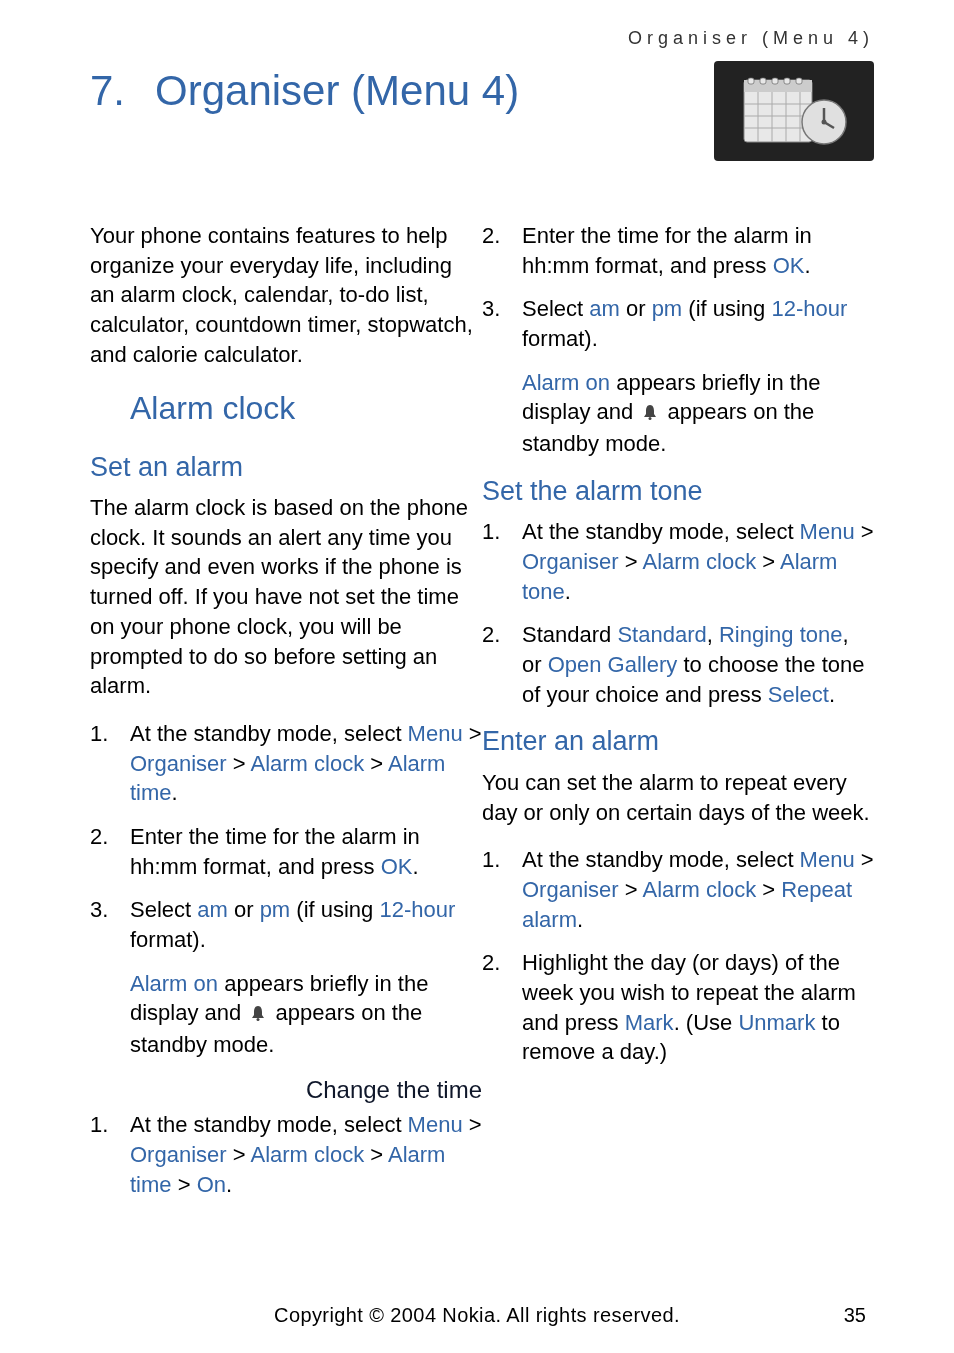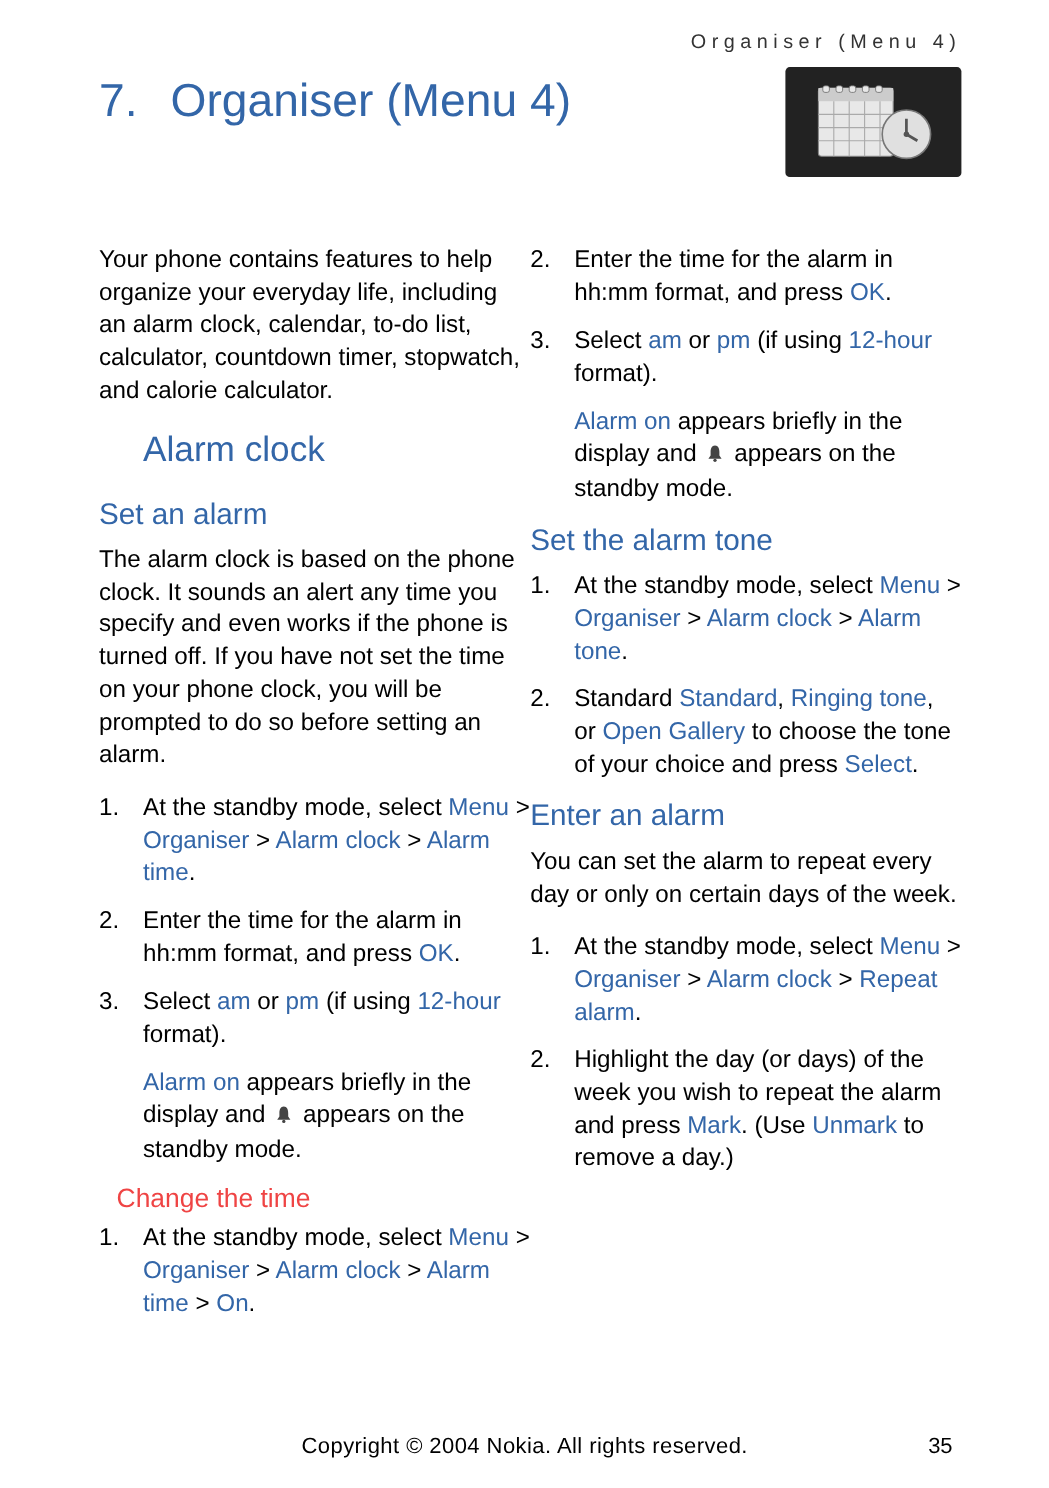--- a/index.html
+++ b/index.html
@@ -63,24 +63,25 @@
     font-weight: 500;
     margin: 10px 0 18px 40px;
   }
   .h3 {
     color: #3366a8;
     font-size: 27px;
     font-weight: 500;
     margin: 8px 0 8px 0;
   }
   .h4 {
-    color: #ef4444;
+    color: #0f172a;
     font-size: 24px;
     font-weight: 500;
     margin: 8px 0 4px 16px;
+    text-align: right;
   }
   .ui { color: #3366a8; }
   ol { list-style: none; padding-left: 0; margin-bottom: 10px; }
   ol li { position: relative; padding-left: 40px; margin-bottom: 14px; }
   ol li .num { position: absolute; left: 0; }
   .note-block { padding-left: 40px; margin-bottom: 14px; }
   .bell-icon {
     display: inline-block;
     width: 22px;
     vertical-align: -2px;

